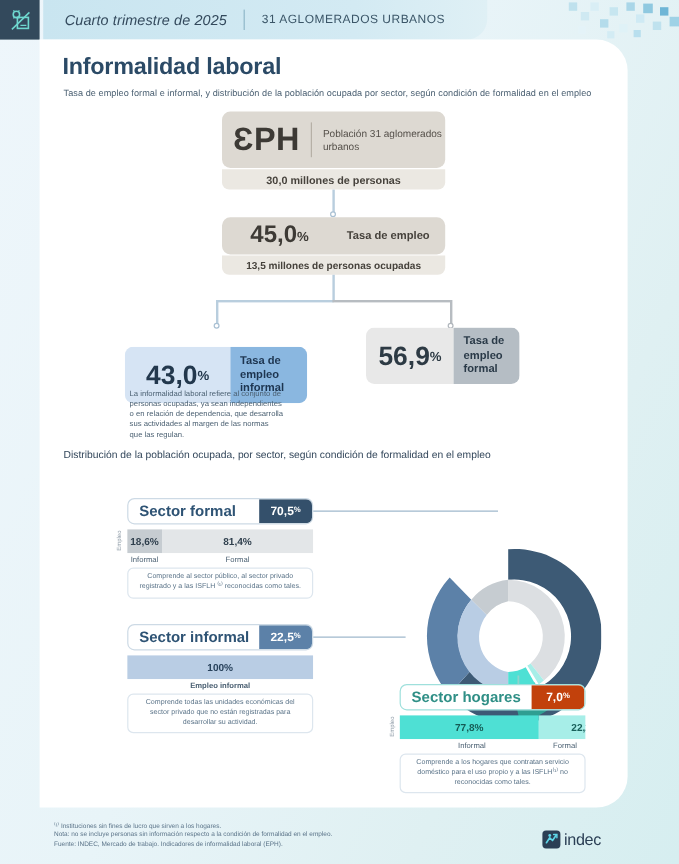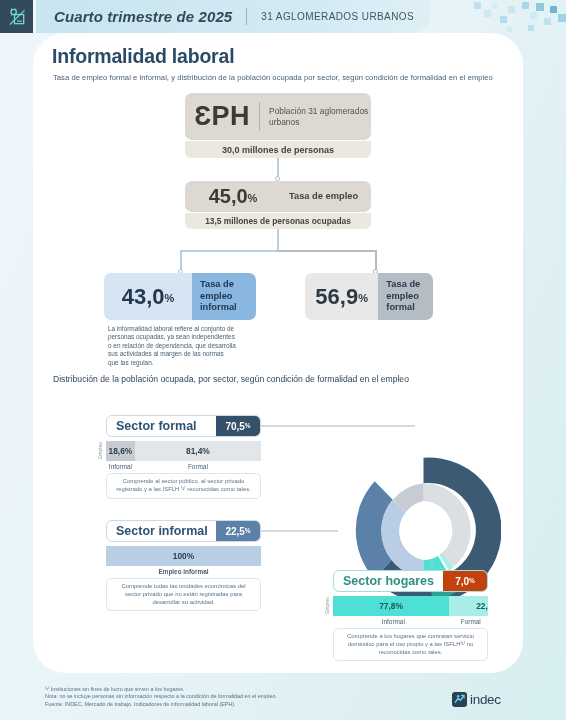--- a/index.html
+++ b/index.html
@@ -25,39 +25,38 @@
   .header-pill {
     position: absolute; left: 36px; top: 0px; height: 33px;
     padding: 0 16px 0 18px;
     background: linear-gradient(90deg, #c9e5f0 0%, #d3eaf3 70%, #dff0f5 100%);
     border-bottom-right-radius: 17px; border-top-right-radius: 0;
     border-bottom-left-radius: 0;
     display: flex; align-items: center; gap: 14px;
     min-width: 370px;
   }
   .hp-quarter {
-    font-style: italic; font-weight: bold; font-size: 15px;
+    font-style: italic; font-weight: normal; font-size: 12px;
     color: #33495c; letter-spacing: .1px; white-space: nowrap;
   }
   .hp-divider { width: 1px; height: 17px; background: #8fb7c9; }
   .hp-agg {
     font-size: 10px; color: #3b5668; letter-spacing: .4px; white-space: nowrap;
   }
   
   .mosaic { position: absolute; right: 0; top: 0; width: 96px; height: 33px; overflow: hidden; }
   .mosaic i { position: absolute; display: block; }
 
   
   .card {
     position: absolute; left: 33px; top: 33px;
     width: 490px; height: 640px;
     background: #ffffff;
     border-top-right-radius: 26px;
     border-bottom-right-radius: 26px;
-    border-radius: 32px;
   }
   .title {
     position: absolute; left: 19px; top: 12px;
     font-size: 19.5px; font-weight: bold; color: #2b4a66; letter-spacing: -.2px;
   }
   .subtitle {
     position: absolute; left: 20px; top: 40px;
     font-size: 7.6px; color: #4b6072; letter-spacing: .05px;
   }
 
@@ -93,21 +92,21 @@
   #emp-node .val sup { font-size: 11px; font-weight: bold; position: relative; top: 1px; }
   #emp-node .lbl { padding-left: 8px; color: #46423c; font-size: 9.3px; }
   #emp-sub {
     position: absolute; left: 152px; top: 120px; width: 186px; height: 16px;
     background: #ebe8e2; border-bottom-left-radius: 6px; border-bottom-right-radius: 6px;
     display: flex; align-items: center; justify-content: center;
     font-size: 8.4px; font-weight: bold; color: #46423c;
   }
 
   
-  #inf-node { left: 71px; top: 180px; width: 152px; height: 47px; }
+  #inf-node { left: 71px; top: 196px; width: 152px; height: 47px; }
   #inf-node .val { width: 88px; background: #d6e4f4; font-size: 22px; font-weight: bold; color: #23384d; }
   #inf-node .val sup { font-size: 11px; position: relative; top: 1px; }
   #inf-node .lbl { width: 64px; background: #8ab7e0; color: #1d3550; padding-left: 8px; }
 
   #for-node { left: 272px; top: 180px; width: 128px; height: 47px; }
   #for-node .val { width: 88px; background: #e8e8e8; font-size: 22px; font-weight: bold; color: #2d3a44; }
   #for-node .val sup { font-size: 11px; position: relative; top: 1px; }
   #for-node .lbl { width: 64px; background: #b5bdc4; color: #2a3a48; padding-left: 8px; }
 
   .note-informal {

